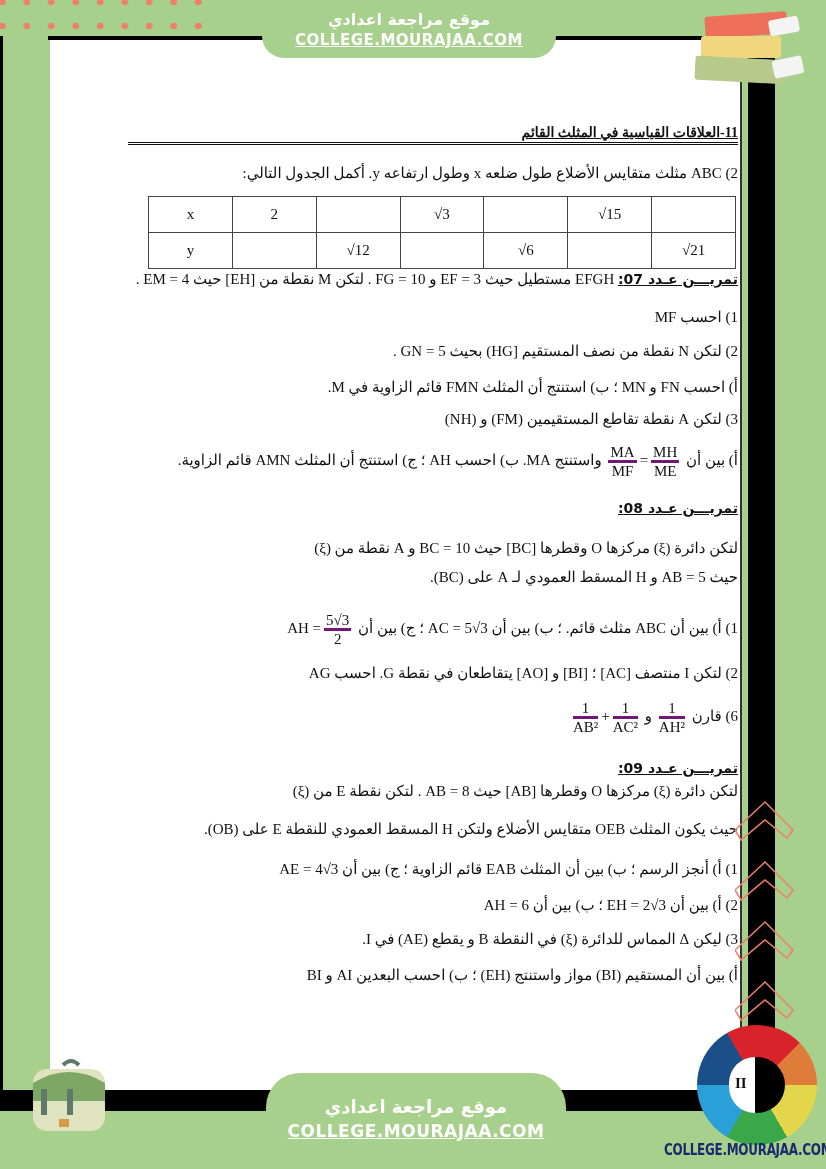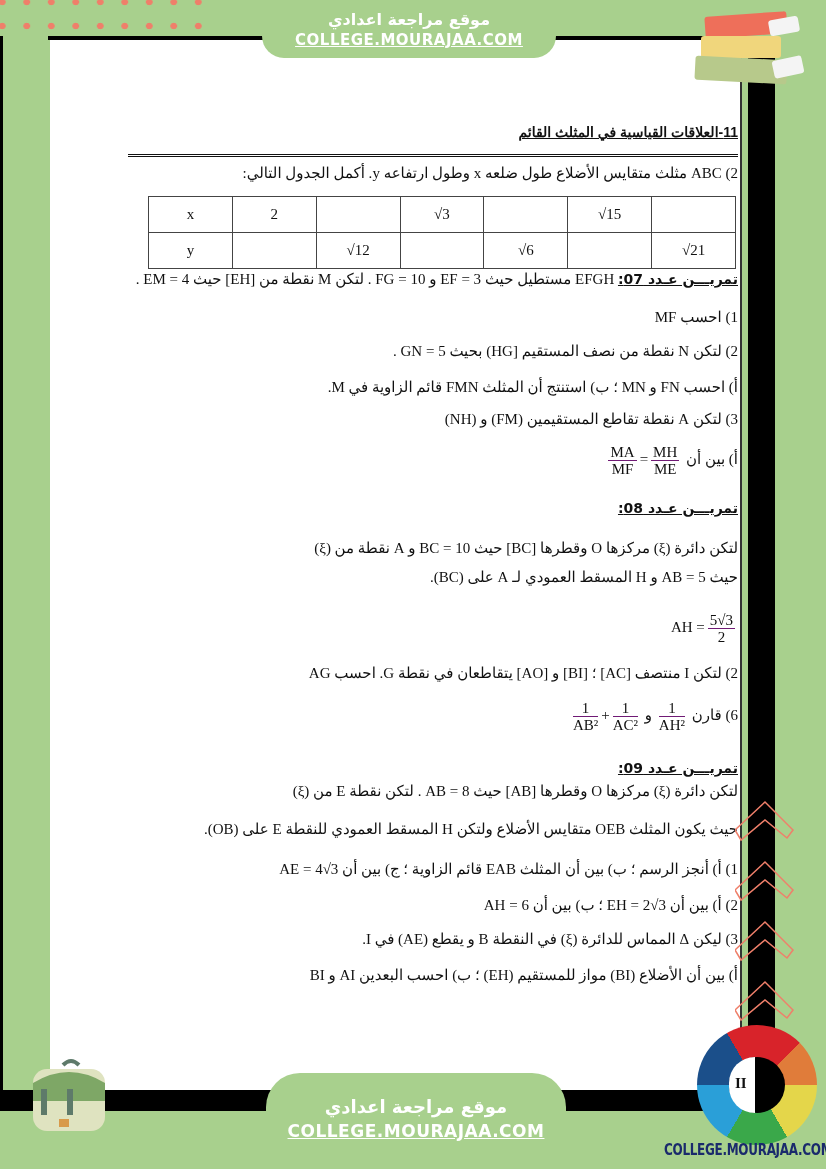--- a/index.html
+++ b/index.html
@@ -37,32 +37,32 @@
   .tab.top .ar { margin-top:10px; }
   .tab.bottom .ar { margin-top:22px; font-size:18px; line-height:24px;}
   .tab.bottom .en { font-size:17px; line-height:24px; }
 
   .content {
     position:absolute; left:120px; top:118px; width:618px;
     direction:rtl; text-align:right; font-size:15px;
   }
   .line { position:absolute; right:0; white-space:nowrap; }
   .title {
-    font-family:Liberation Sans, sans-serif; font-weight:bold; font-size:14px;
-    border-bottom:3px double #111; padding-bottom:14px; width:610px; text-align:right;
+    font-family:Liberation Serif, serif; font-weight:bold; font-size:14px;
+    border-bottom:3px double #111; padding-bottom:1px; width:610px; text-align:right;
   }
   .title span { text-decoration:underline; }
   .heading { font-family:"DejaVu Sans",sans-serif; font-weight:bold; font-size:14px; text-decoration:underline; }
   table.xy {
     position:absolute; left:28px; top:78px; width:588px; border-collapse:collapse;
     direction:ltr; font-size:15px;
   }
   table.xy td { border:1px solid #444; height:33px; text-align:center; width:12.5%; }
   .frac { display:inline-block; vertical-align:middle; text-align:center; margin:0 3px; direction:ltr; }
-  .frac .num { display:block; border-bottom:1px solid #701a75; padding:0 2px; line-height:16px; }
+  .frac .num { display:block; border-bottom:3px solid #701a75; padding:0 2px; line-height:16px; }
   .frac .den { display:block; line-height:16px; }
   .ltr { direction:ltr; unicode-bidi:embed; }
 
   .books { position:absolute; left:695px; top:12px; width:110px; height:80px; }
   .book { position:absolute; border-radius:3px; }
   .backpack { position:absolute; left:15px; top:1055px; width:100px; height:80px; }
   .chevrons { position:absolute; left:735px; top:790px; width:60px; height:250px; }
   .wheel { position:absolute; left:697px; top:1025px; width:120px; height:120px; border-radius:50%;
     background:conic-gradient(#d8232a 0 45deg,#e07c3a 45deg 90deg,#e4d64a 90deg 150deg,#3aa84a 150deg 210deg,#2a9fd8 210deg 270deg,#1b4f8a 270deg 330deg,#d8232a 330deg 360deg); }
   .wheel .hole { position:absolute; left:32px; top:32px; width:56px; height:56px; border-radius:50%; background:#000; }
@@ -131,43 +131,45 @@
     <span class="heading">تمريـــن عـدد 07:</span>
     <span>EFGH مستطيل حيث EF = 3 و FG = 10 . لتكن M نقطة من [EH] حيث EM = 4 .</span>
   </div>
   <div class="line" style="top:190px;">1) احسب MF</div>
   <div class="line" style="top:224px;">2) لتكن N نقطة من نصف المستقيم [HG) بحيث GN = 5 .</div>
   <div class="line" style="top:260px;">أ) احسب FN و MN ؛ ب) استنتج أن المثلث FMN قائم الزاوية في M.</div>
   <div class="line" style="top:292px;">3) لتكن A نقطة تقاطع المستقيمين (FM) و (NH)</div>
   <div class="line" style="top:326px;">
     <span>أ) بين أن</span>
     <span class="frac"><span class="num">MH</span><span class="den">ME</span></span>=<span class="frac"><span class="num">MA</span><span class="den">MF</span></span>
+    <span>واستنتج MA. ب) احسب AH ؛ ج) استنتج أن المثلث AMN قائم الزاوية.</span>
   </div>
 
   <div class="line" style="top:382px;"><span class="heading">تمريـــن عـدد 08:</span></div>
   <div class="line" style="top:414px;margin-top:7px;">لتكن دائرة (ξ) مركزها O وقطرها [BC] حيث BC = 10 و A نقطة من (ξ)</div>
   <div class="line" style="top:450px;">حيث AB = 5 و H المسقط العمودي لـ A على (BC).</div>
   <div class="line" style="top:494px;">
+    <span>1) أ) بين أن ABC مثلث قائم. ؛ ب) بين أن AC = 5√3 ؛ ج) بين أن</span>
     <span class="frac"><span class="num">5√3</span><span class="den">2</span></span><span class="ltr">AH =</span>
   </div>
   <div class="line" style="top:546px;">2) لتكن I منتصف [AC] ؛ [BI] و [AO] يتقاطعان في نقطة G. احسب AG</div>
   <div class="line" style="top:582px;">
     <span>6) قارن</span>
     <span class="frac"><span class="num">1</span><span class="den">AH²</span></span>
     <span>و</span>
     <span class="frac"><span class="num">1</span><span class="den">AC²</span></span>+<span class="frac"><span class="num">1</span><span class="den">AB²</span></span>
   </div>
 
   <div class="line" style="top:642px;text-align:center;"><span class="heading">تمريـــن عـدد 09:</span></div>
   <div class="line" style="top:664px;">لتكن دائرة (ξ) مركزها O وقطرها [AB] حيث AB = 8 . لتكن نقطة E من (ξ)</div>
   <div class="line" style="top:702px;">حيث يكون المثلث OEB متقايس الأضلاع ولتكن H المسقط العمودي للنقطة E على (OB).</div>
   <div class="line" style="top:742px;">1) أ) أنجز الرسم ؛ ب) بين أن المثلث EAB قائم الزاوية ؛ ج) بين أن AE = 4√3</div>
   <div class="line" style="top:778px;">2) أ) بين أن EH = 2√3 ؛ ب) بين أن AH = 6</div>
   <div class="line" style="top:812px;">3) ليكن Δ المماس للدائرة (ξ) في النقطة B و يقطع (AE) في I.</div>
-  <div class="line" style="top:848px;">أ) بين أن الأضلاع (BI) مواز للمستقيم (EH) ؛ ب) احسب البعدين AI و BI</div>
+  <div class="line" style="top:848px;">أ) بين أن المستقيم (BI) مواز واستنتج (EH) ؛ ب) احسب البعدين AI و BI</div>
 </div>
 
 <svg class="chevrons" viewBox="0 0 60 250">
   <g fill="none" stroke="#ef7f6a" stroke-width="1.5">
     <path d="M0 40 L30 12 L58 40 L52 48 L30 30 L6 50 Z"></path>
     <path d="M0 100 L30 72 L58 100 L52 108 L30 90 L6 110 Z"></path>
     <path d="M0 160 L30 132 L58 160 L52 168 L30 150 L6 170 Z"></path>
     <path d="M0 220 L30 192 L58 220 L52 228 L30 210 L6 230 Z"></path>
   </g>
 </svg>

